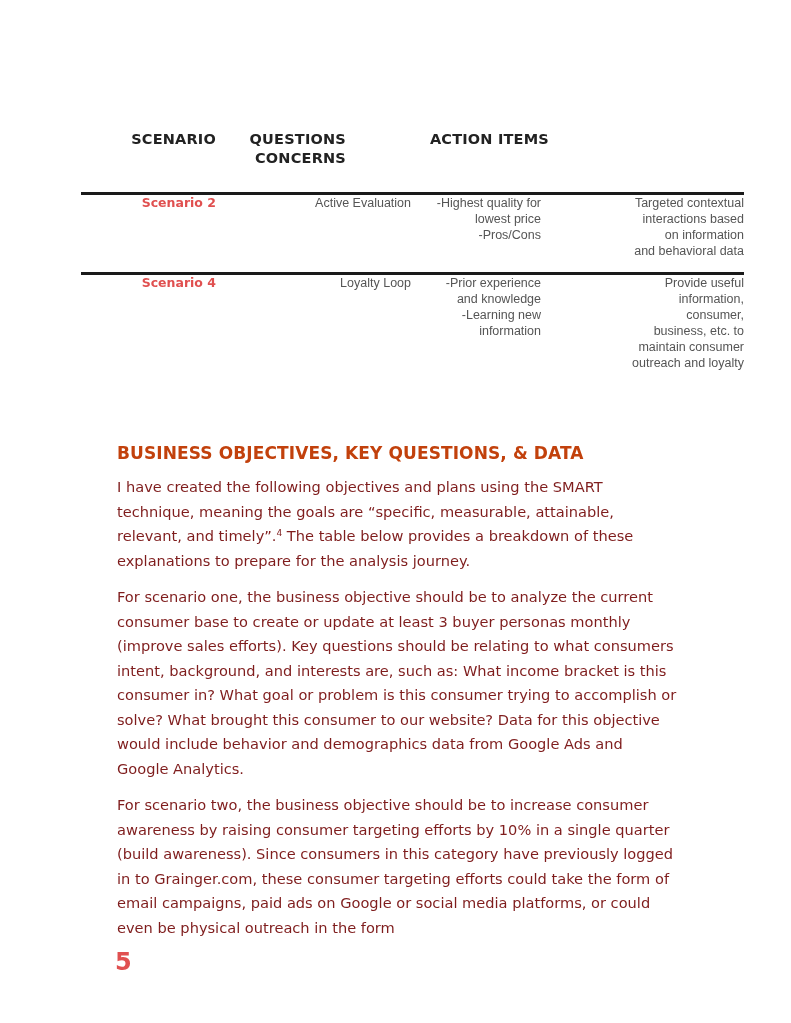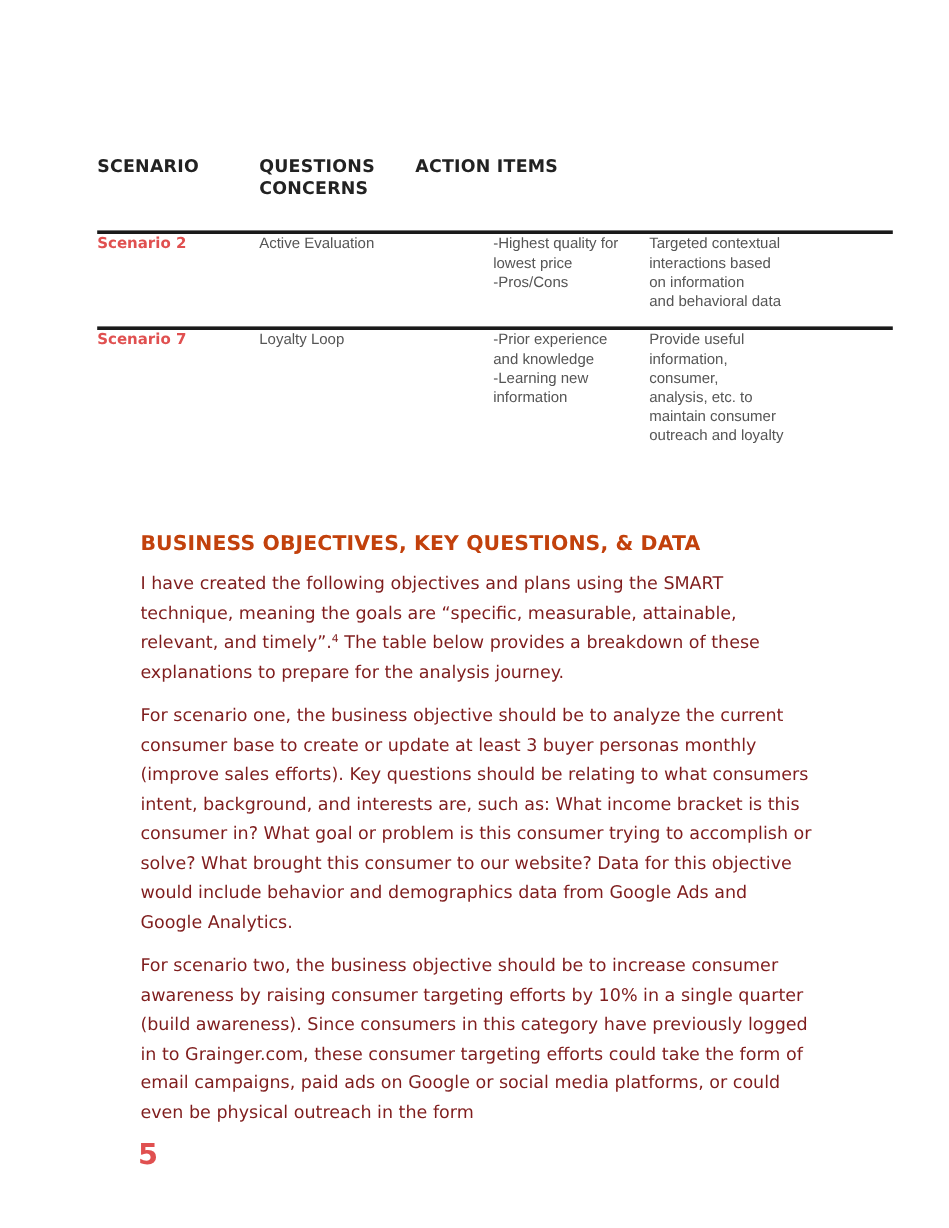--- a/index.html
+++ b/index.html
@@ -1,20 +1,20 @@
 <!DOCTYPE html>
 <html><head>
 <meta charset="utf-8">
 <style>
   html, body { margin: 0; padding: 0; background: #ffffff; }
   body { width: 791px; height: 1023px; position: relative; overflow: hidden;
          font-family: "DejaVu Sans", "Liberation Sans", sans-serif; color: #4a4a4a; }
   .table { position: absolute; left: 81px; top: 130px; width: 663px; }
   .row { display: flex; width: 663px; }
-  .cell { text-align: left; box-sizing: border-box; }
+  .cell { text-align: right; box-sizing: border-box; }
   .c1 { width: 135px; }
   .c2 { width: 195px; }
   .c3 { width: 130px; }
   .c4 { width: 203px; }
   .head .cell { font-weight: bold; font-size: 14.5px; color: #222222; line-height: 19px; letter-spacing: 0.2px; }
   .head { height: 62px; }
   .rule { height: 3px; background: #1a1a1a; width: 663px; }
   .body-row { font-size: 12.5px; line-height: 16px; color: #555555;
               font-family: "Liberation Sans", "DejaVu Sans", sans-serif; }
   .body-row .c1 { font-weight: bold; color: #e05050; font-family: "DejaVu Sans", sans-serif; font-size: 12.5px; }
@@ -51,33 +51,33 @@
     <div class="cell c4">
       <div>Targeted contextual</div>
       <div>interactions based</div>
       <div>on information</div>
       <div>and behavioral data</div>
     </div>
   </div>
   <div class="rule"></div>
 
   <div class="row body-row r3">
-    <div class="cell c1">Scenario 7</div>
+    <div class="cell c1">Scenario 4</div>
     <div class="cell c2">Loyalty Loop</div>
     <div class="cell c3">
       <div>-Prior experience</div>
       <div>and knowledge</div>
       <div>-Learning new</div>
       <div>information</div>
     </div>
     <div class="cell c4">
       <div>Provide useful</div>
       <div>information,</div>
       <div>consumer,</div>
-      <div>analysis, etc. to</div>
+      <div>business, etc. to</div>
       <div>maintain consumer</div>
       <div>outreach and loyalty</div>
     </div>
   </div>
 </div>
 
 <div class="section">
   <h2>BUSINESS OBJECTIVES, KEY QUESTIONS, &amp; DATA</h2>
   <p><span>I have created the following objectives and plans using the SMART technique, meaning the goals are “specific, measurable, attainable, relevant, and timely”.</span><sup>4</sup><span> The table below provides a breakdown of these explanations to prepare for the analysis journey.</span></p>
   <p>For scenario one, the business objective should be to analyze the current consumer base to create or update at least 3 buyer personas monthly (improve sales efforts). Key questions should be relating to what consumers intent, background, and interests are, such as: What income bracket is this consumer in? What goal or problem is this consumer trying to accomplish or solve? What brought this consumer to our website? Data for this objective would include behavior and demographics data from Google Ads and Google Analytics.</p>

